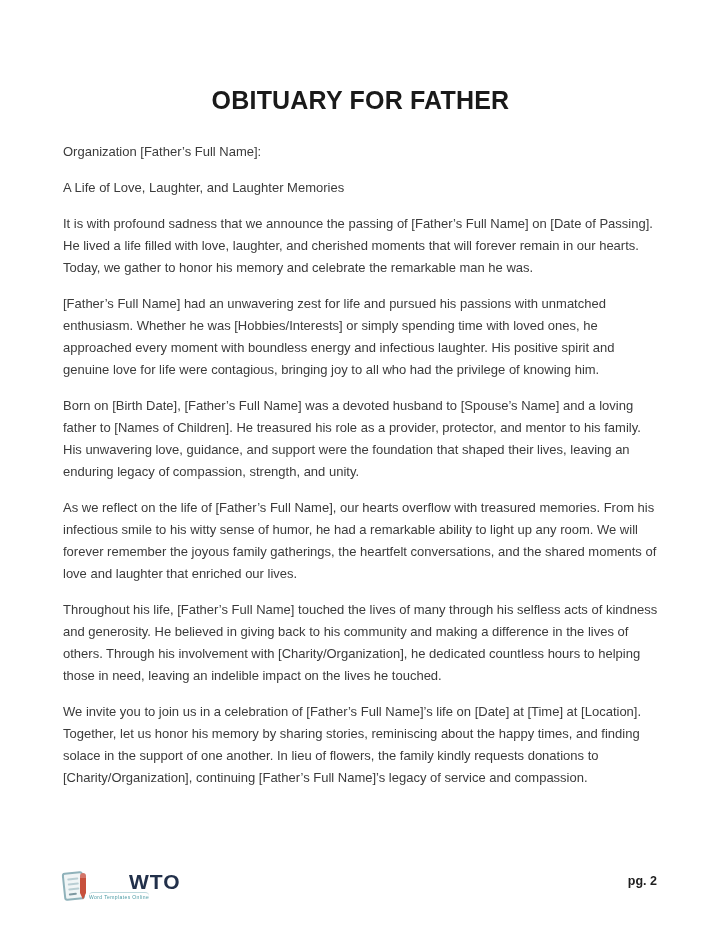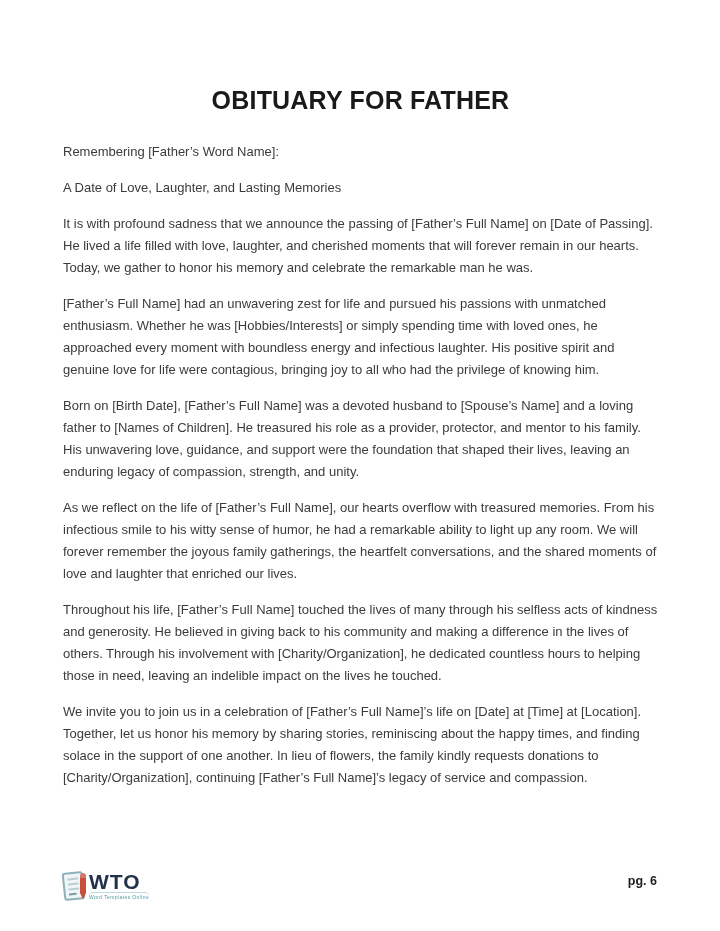--- a/index.html
+++ b/index.html
@@ -76,20 +76,21 @@
     display: flex;
     flex-direction: column;
     align-items: flex-start;
   }
   .logo-acronym {
     font-size: 21px;
     line-height: 20px;
     font-weight: 700;
     color: #22304a;
     letter-spacing: 1px;
+    margin-left: 40px;
   }
   .logo-tagline {
     font-size: 5px;
     line-height: 6px;
     color: #4c9ba4;
     letter-spacing: 0.4px;
     border-top: 1px solid #bfdade;
     padding-top: 1px;
     white-space: nowrap;
   }
@@ -100,22 +101,22 @@
     align-self: flex-start;
     margin-top: 8px;
   }
 </style>
 </head>
 <body>
 
 <div class="page">
   <div class="content">
     <h1 class="doc-title">OBITUARY FOR FATHER</h1>
-    <p class="para">Remembering [Father’s Word Name]:</p>
-    <p class="para">A Date of Love, Laughter, and Lasting Memories</p>
+    <p class="para">Organization [Father’s Full Name]:</p>
+    <p class="para">A Life of Love, Laughter, and Laughter Memories</p>
     <p class="para">It is with profound sadness that we announce the passing of [Father’s Full Name] on [Date of Passing]. He lived a life filled with love, laughter, and cherished moments that will forever remain in our hearts. Today, we gather to honor his memory and celebrate the remarkable man he was.</p>
     <p class="para">[Father’s Full Name] had an unwavering zest for life and pursued his passions with unmatched enthusiasm. Whether he was [Hobbies/Interests] or simply spending time with loved ones, he approached every moment with boundless energy and infectious laughter. His positive spirit and genuine love for life were contagious, bringing joy to all who had the privilege of knowing him.</p>
     <p class="para">Born on [Birth Date], [Father’s Full Name] was a devoted husband to [Spouse’s Name] and a loving father to [Names of Children]. He treasured his role as a provider, protector, and mentor to his family. His unwavering love, guidance, and support were the foundation that shaped their lives, leaving an enduring legacy of compassion, strength, and unity.</p>
     <p class="para">As we reflect on the life of [Father’s Full Name], our hearts overflow with treasured memories. From his infectious smile to his witty sense of humor, he had a remarkable ability to light up any room. We will forever remember the joyous family gatherings, the heartfelt conversations, and the shared moments of love and laughter that enriched our lives.</p>
     <p class="para">Throughout his life, [Father’s Full Name] touched the lives of many through his selfless acts of kindness and generosity. He believed in giving back to his community and making a difference in the lives of others. Through his involvement with [Charity/Organization], he dedicated countless hours to helping those in need, leaving an indelible impact on the lives he touched.</p>
     <p class="para">We invite you to join us in a celebration of [Father’s Full Name]’s life on [Date] at [Time] at [Location]. Together, let us honor his memory by sharing stories, reminiscing about the happy times, and finding solace in the support of one another. In lieu of flowers, the family kindly requests donations to [Charity/Organization], continuing [Father’s Full Name]’s legacy of service and compassion.</p>
   </div>
 
   <div class="footer">
     <div class="logo">
@@ -124,15 +125,15 @@
         <div class="nl"></div>
         <div class="nl"></div>
         <div class="nl"></div>
       </div>
       <div class="logo-pen"></div>
       <div class="logo-textblock">
         <div class="logo-acronym">WTO</div>
         <div class="logo-tagline">Word Templates Online</div>
       </div>
     </div>
-    <div class="page-number">pg. 6</div>
+    <div class="page-number">pg. 2</div>
   </div>
 </div>
 
 </body></html>

